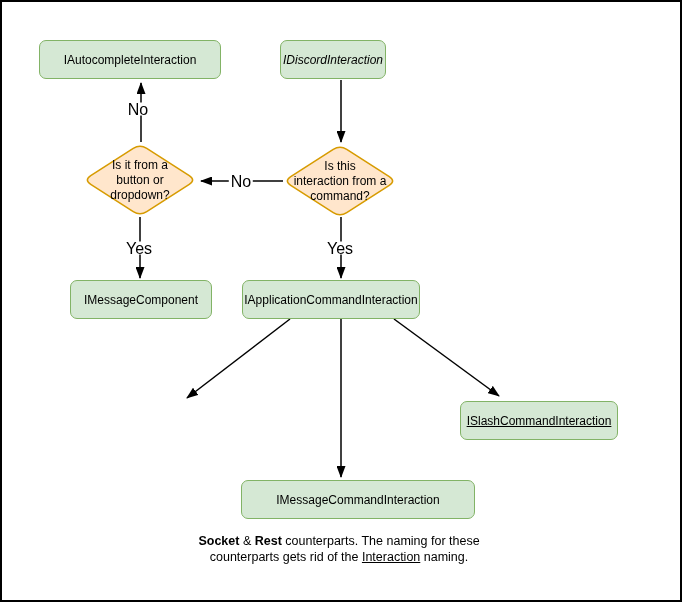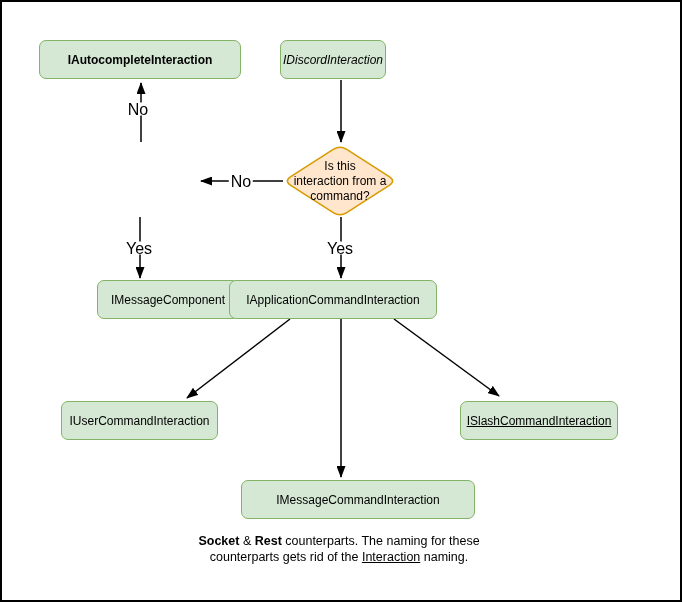--- a/index.html
+++ b/index.html
@@ -54,49 +54,58 @@
       <line x1="281" y1="179" x2="199" y2="179" marker-end="url(#arrow)"></line>
       <line x1="139" y1="140" x2="139" y2="81" marker-end="url(#arrow)"></line>
       <line x1="138" y1="215" x2="138" y2="276" marker-end="url(#arrow)"></line>
       <line x1="339" y1="215" x2="339" y2="276" marker-end="url(#arrow)"></line>
       <line x1="288" y1="317" x2="185" y2="396" marker-end="url(#arrow)"></line>
       <line x1="339" y1="317" x2="339" y2="475" marker-end="url(#arrow)"></line>
       <line x1="392" y1="317" x2="497" y2="394" marker-end="url(#arrow)"></line>
     </g>
   </svg>
 
-  <div class="node" style="left:37px; top:38px; width:202px; height:39px;font-weight:bold;">IAutocompleteInteraction</div>
+  <div class="node" style="left:37px; top:38px; width:182px; height:39px;">IAutocompleteInteraction</div>
 
   <div class="node" style="left:278px; top:38px; width:106px; height:39px;font-style:italic;">IDiscordInteraction</div>
 
+  <div class="diamond" style="left:81px; top:141px; width:114px; height:74px;">
+    <svg viewBox="0 0 114 74" preserveAspectRatio="none">
+      <path d="M50.26,5.33 Q57,1 63.74,5.33 L106.26,32.67 Q113,37 106.26,41.33 L63.74,68.67 Q57,73 50.26,68.67 L7.74,41.33 Q1,37 7.74,32.67 Z" fill="#ffe6cc" stroke="#d79b00" stroke-width="1.5"></path>
+    </svg>
+    <div class="dtext">
+      <div>Is it from a</div>
+      <div>button or</div>
+      <div>dropdown?</div>
+    </div>
+  </div>
 
   <div class="diamond" style="left:281px; top:142px; width:114px; height:74px;">
     <svg viewBox="0 0 114 74" preserveAspectRatio="none">
       <path d="M50.26,5.33 Q57,1 63.74,5.33 L106.26,32.67 Q113,37 106.26,41.33 L63.74,68.67 Q57,73 50.26,68.67 L7.74,41.33 Q1,37 7.74,32.67 Z" fill="#ffe6cc" stroke="#d79b00" stroke-width="1.5"></path>
     </svg>
     <div class="dtext">
       <div>Is this</div>
       <div>interaction from a</div>
       <div>command?</div>
     </div>
   </div>
 
   <div class="edge-label" style="left:136px; top:107px;">No</div>
 
   <div class="edge-label" style="left:239px; top:179px;">No</div>
 
   <div class="edge-label" style="left:137px; top:246px;">Yes</div>
 
   <div class="edge-label" style="left:338px; top:246px;">Yes</div>
 
-  <div class="node" style="left:68px; top:278px; width:142px; height:39px;margin-left:27px;">IMessageComponent</div>
+  <div class="node" style="left:68px; top:278px; width:142px; height:39px;">IMessageComponent</div>
 
-  <div class="node" style="left:227px; top:278px; width:208px; height:39px;">IApplicationCommandInteraction</div>
+  <div class="node" style="left:240px; top:278px; width:178px; height:39px;">IApplicationCommandInteraction</div>
 
-  <div class="node" style="left:59px; top:399px; width:157px; height:39px;">IUserCommandInteraction</div>
 
   <div class="node" style="left:458px; top:399px; width:158px; height:39px;text-decoration:underline;">ISlashCommandInteraction</div>
 
   <div class="node" style="left:239px; top:478px; width:234px; height:39px;">IMessageCommandInteraction</div>
 
   <div class="caption">
     <div><span class="b">Socket</span><span> &amp; </span><span class="b">Rest</span><span> counterparts. The naming for these</span></div>
     <div><span>counterparts gets rid of the </span><span class="u">Interaction</span><span> naming.</span></div>
   </div>
 

